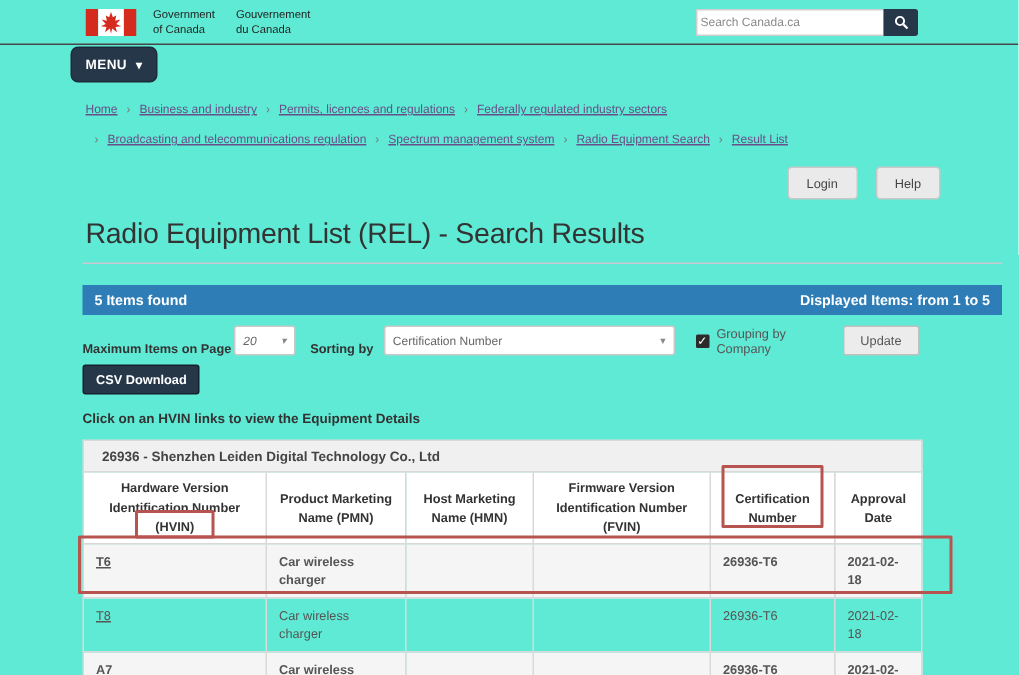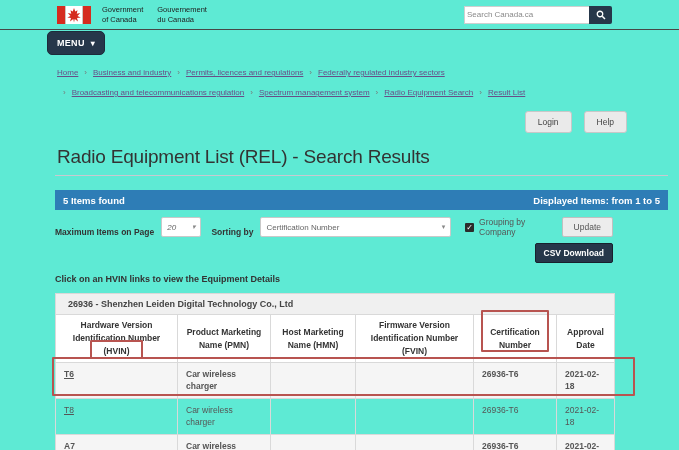--- a/index.html
+++ b/index.html
@@ -48,32 +48,32 @@
                  display:flex; justify-content:space-between; align-items:center; padding:0 8px;
                  font-size:9.5px; font-weight:bold; }
 
   
   .controls { margin:7px 0 0 55px; width:558px; display:flex; align-items:flex-end; font-size:8.5px; }
   .ctl-label { font-weight:bold; color:#333; white-space:nowrap; }
   .select-box { border:1px solid #c9c9c9; border-radius:2px; height:20px; display:flex; align-items:center;
                 justify-content:space-between; padding:0 5px; color:#666; font-size:8px; cursor:pointer;
                 background:#fff; }
   .select-box .chev { color:#888; font-size:7px; margin-left:5px; }
-  .sel-small { width:41px; margin:0 10px 0 7px;font-style:italic; }
+  .sel-small { width:41px; margin:0 10px 0 2px;font-style:italic; }
   .sel-wide  { width:196px; margin-left:7px; }
   .check-group { display:flex; align-items:center; margin-left:14px; cursor:pointer; }
   .checkbox { width:9px; height:9px; background:#2b2b2b; color:#fff; font-size:8px; line-height:9px;
               text-align:center; border-radius:1px; margin-right:5px; }
   .check-label { color:#555; font-size:8.5px; }
   .update-btn { margin-left:auto; background:#ececec; border:1px solid #c0c0c0; border-radius:2px;
                 color:#555; font-size:8.5px; padding:4px 11px; cursor:pointer;
                 font-family:"Liberation Sans",sans-serif; }
 
   
-  .csv-row { margin:6px 0 0 55px; width:558px; display:flex; justify-content:flex-end; }
+  .csv-row { margin:6px 0 0 55px; width:558px; display:flex; }
   .csv-btn { background:#26374a; color:#fff; border:1px solid #17212d; border-radius:2px;
              font-size:8.5px; font-weight:bold; padding:4px 8px; cursor:pointer;
              font-family:"Liberation Sans",sans-serif; }
 
   
   .instruction { margin:11px 0 0 55px; font-size:9px; font-weight:bold; color:#333; }
 
   
   table.rel { margin:9px 0 0 55px; border-collapse:collapse; table-layout:fixed; width:559px;
               font-size:8.5px; }

